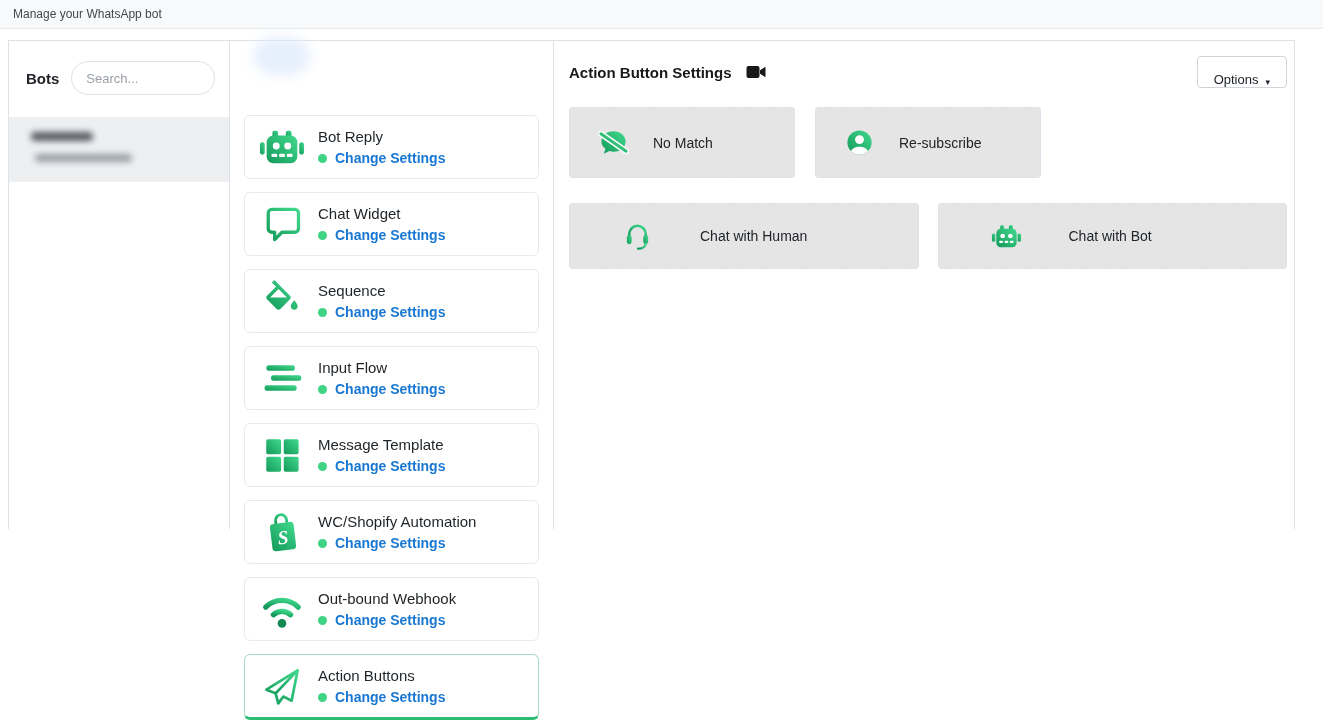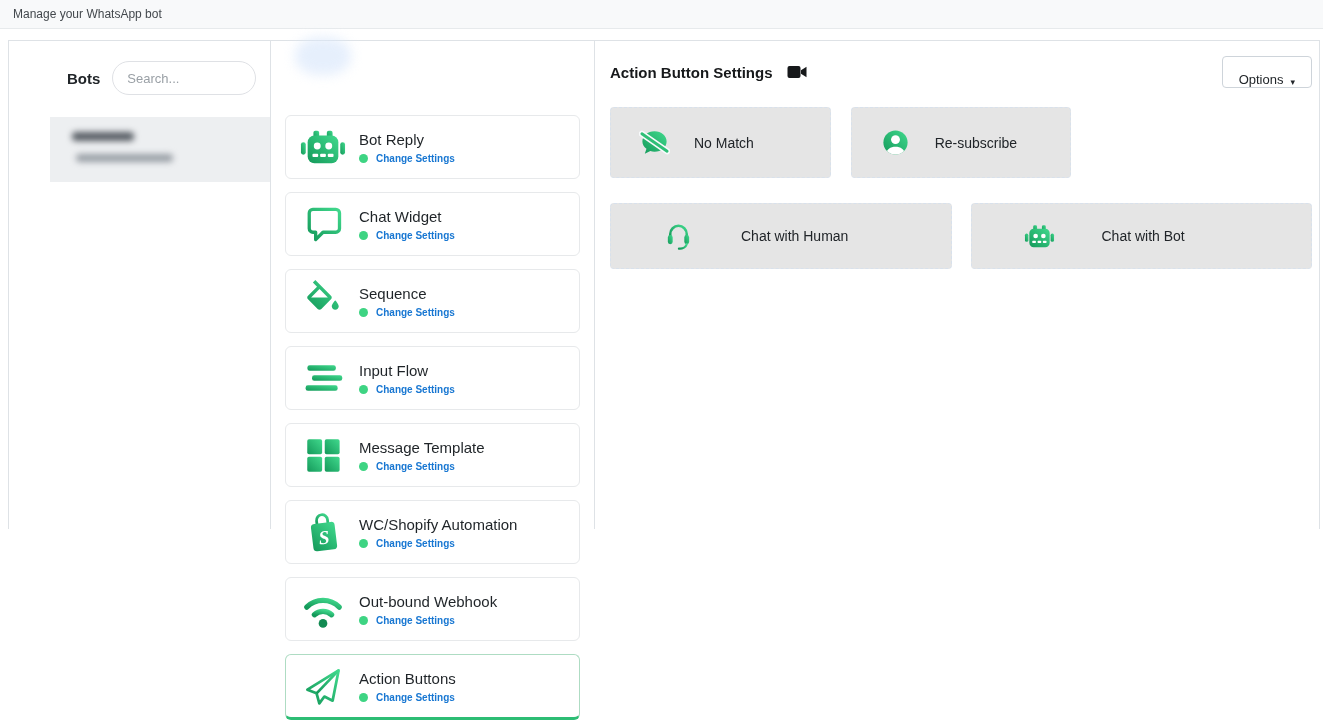--- a/index.html
+++ b/index.html
@@ -2,21 +2,21 @@
 <html><head>
 <meta charset="utf-8">
 <style>
   * { margin:0; padding:0; box-sizing:border-box; }
   html,body { width:1323px; height:728px; background:#fff; font-family:"Liberation Sans", sans-serif; color:#212529; overflow:hidden; }
 
   
   .topbar { height:29px; background:#f8f9fa; border-bottom:1px solid #e7eaec; display:flex; align-items:center; padding-left:13px; font-size:12px; color:#43484d; }
 
   
-  .container { margin:11px 3px 0 8px; border:1px solid #dee2e6; border-bottom:none; height:489px; display:flex; background:#fff;padding-left:41px; }
+  .container { margin:11px 28px 0 8px; border:1px solid #dee2e6; border-bottom:none; height:489px; display:flex; background:#fff; }
 
   
   .left-panel { width:221px; border-right:1px solid #dee2e6; flex-shrink:0; }
   .left-head { display:flex; align-items:center; gap:12px; padding:20px 14px 20px 17px; }
   .left-head .bots-title { font-size:15px; font-weight:bold; }
   .search-pill { flex:1; height:34px; border:1px solid #dfe1e5; border-radius:17px; padding:0 14px; font-size:13px; color:#495057; outline:none; font-family:"Liberation Sans", sans-serif; background:#fff; width:100%; }
   .search-pill::placeholder { color:#9aa0a6; }
   .bot-item { margin-top:2px; background:#edeff1; height:65px; padding:15px 0 0 22px; cursor:pointer; }
   .blur-bar1 { width:62px; height:9px; background:#565c63; border-radius:4px; filter:blur(3px); }
   .blur-bar2 { width:97px; height:8px; background:#989ea5; border-radius:4px; filter:blur(3px); margin:13px 0 0 4px; }
@@ -25,21 +25,21 @@
   .mid-panel { width:324px; border-right:1px solid #dee2e6; flex-shrink:0; padding:0 14px; position:relative; }
   .blob { position:absolute; top:-4px; left:24px; width:56px; height:38px; background:#d9e7fb; border-radius:45%; filter:blur(6px); opacity:.65; }
   .cards { margin-top:74px; display:flex; flex-direction:column; gap:13px; position:relative; }
   .card { border:1px solid #e7e9eb; border-radius:6px; height:64px; display:flex; align-items:center; padding:0 10px; background:#fff; }
   .card.active { border:1px solid #aedcc3; border-bottom:3px solid #2dbd74; height:66px; }
   .card-icon { width:54px; display:flex; justify-content:center; align-items:center; flex-shrink:0; }
   .card-body { margin-left:9px; }
   .card-title { font-size:15px; font-weight:500; color:#1f2428; }
   .card-sub { display:flex; align-items:center; gap:8px; margin-top:5px; cursor:pointer; }
   .dot { width:9px; height:9px; border-radius:50%; background:#3ed483; }
-  .change-link { font-size:10px; font-weight:bold; color:#1877d2; text-decoration:none; }
+  .change-link { font-size:14px; font-weight:bold; color:#1877d2; text-decoration:none; }
 
   
   .right-panel { flex:1; padding:0 7px 0 15px; }
   .panel-head { margin-top:15px; height:32px; display:flex; align-items:center; }
   .panel-title { font-size:15px; font-weight:bold; color:#17191b; }
   .cam { margin-left:15px; display:flex; align-items:center; }
   .options-btn { margin-left:auto; background:#fff; border:1px solid #ced4da; border-radius:4px; padding:0 16px; height:32px; font-size:13px; color:#212529; font-family:"Liberation Sans", sans-serif; cursor:pointer; display:flex; align-items:flex-end; gap:7px; }
   .caret { font-size:9px; color:#212529; }
 
   .tile-row1 { margin-top:19px; display:grid; grid-template-columns:repeat(3,1fr); gap:20px; }

